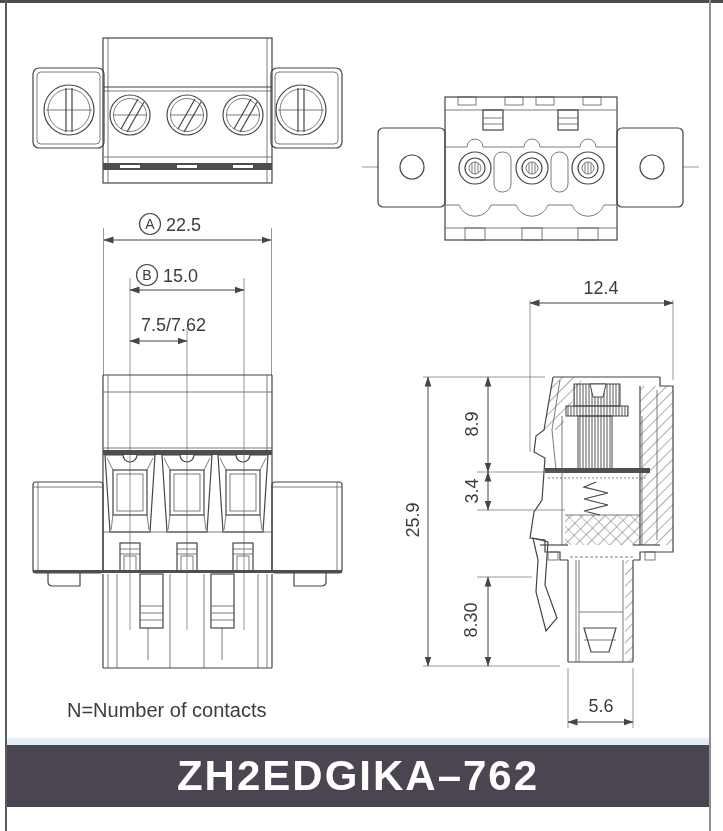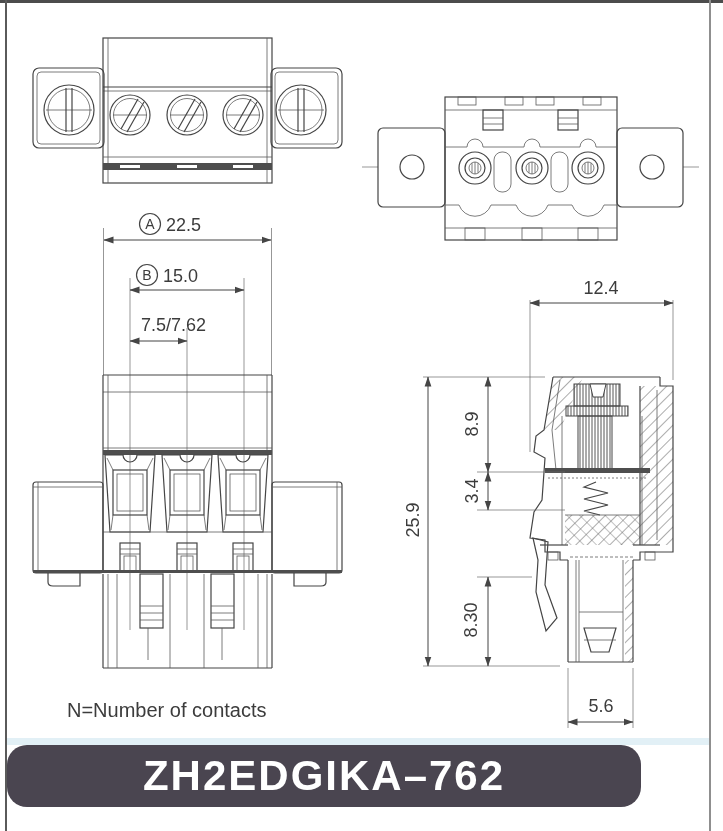--- a/index.html
+++ b/index.html
@@ -6,22 +6,22 @@
   body{
     width:723px;height:831px;position:relative;background:#ffffff;
     font-family:"Liberation Sans", sans-serif;overflow:hidden;
   }
   .border-top{position:absolute;left:0;top:0;width:723px;height:3px;background:#4c4c4c;}
   .border-left{position:absolute;left:5px;top:0;width:2px;height:831px;background:#5a5a5a;}
   .border-right{position:absolute;left:709px;top:0;width:2px;height:831px;background:#8f8f8f;}
   .drawing{position:absolute;left:0;top:0;}
   .accent-strip{position:absolute;left:7px;top:738px;width:702px;height:7px;background:#e2f0f6;}
   .title-banner{
-    position:absolute;left:7px;top:745px;width:634px;height:62px;background:#4a4550;
-    display:flex;align-items:center;justify-content:center;border-radius:20px;
+    position:absolute;left:7px;top:745px;width:702px;height:62px;background:#4a4550;
+    display:flex;align-items:center;justify-content:center;
   }
   .title-banner span{
     color:#ffffff;font-size:42px;font-weight:bold;letter-spacing:2px;
     font-family:"Liberation Sans", sans-serif;
   }
   svg text{font-family:"Liberation Sans", sans-serif;fill:#3c3c3c;}
   .ol{stroke:#454545;stroke-width:1.2;fill:none;}
   .thin{stroke:#5a5a5a;stroke-width:0.8;fill:none;}
   .cl{stroke:#6a6a6a;stroke-width:0.7;fill:none;}
   .dim{stroke:#454545;stroke-width:1;fill:none;}

